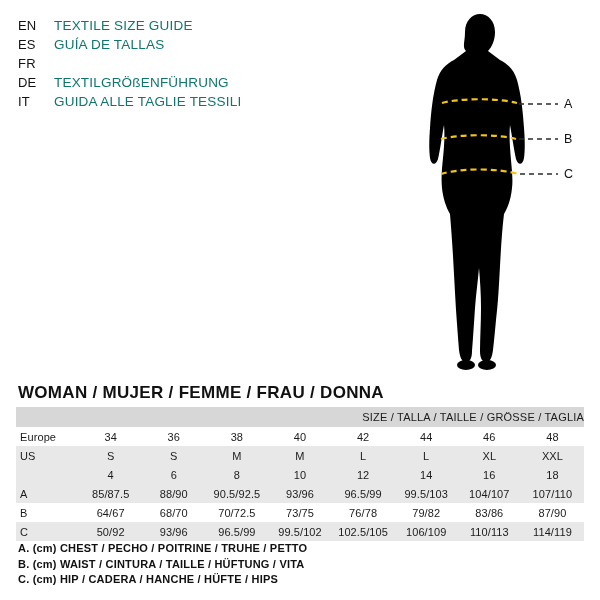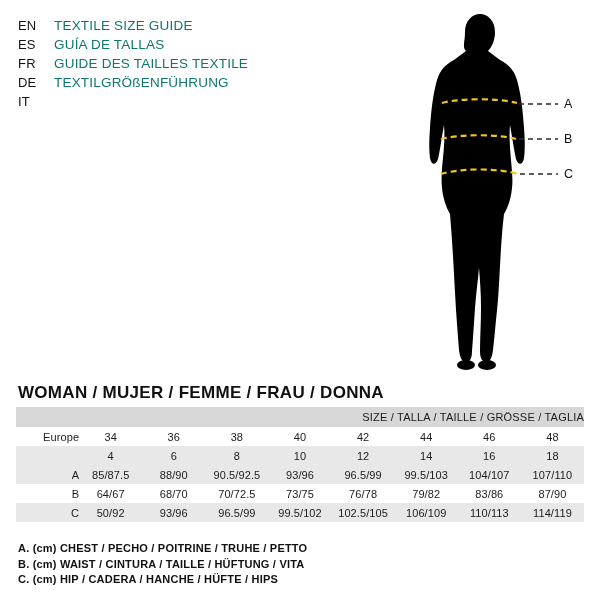--- a/index.html
+++ b/index.html
@@ -88,21 +88,21 @@
     font-size: 11px;
   }
   table.size-table td {
     padding: 2px 0 2px 0;
     height: 15px;
     text-align: center;
     color: #1b1b1b;
     letter-spacing: 0.1px;
   }
   table.size-table td.label {
-    text-align: right;
+    text-align: left;
     padding-left: 4px;
     width: 74px;
   }
   tr.head-row td {
     background: #d7d7d7;
     text-align: right;
     padding-left: 4px;
     font-size: 11px;
     letter-spacing: 0.2px;
     height: 16px;
@@ -138,28 +138,28 @@
     <div class="lang-row">
       <span class="lang-code">EN</span>
       <span class="lang-text">TEXTILE SIZE GUIDE</span>
     </div>
     <div class="lang-row">
       <span class="lang-code">ES</span>
       <span class="lang-text">GUÍA DE TALLAS</span>
     </div>
     <div class="lang-row">
       <span class="lang-code">FR</span>
-      <span class="lang-text">GUIDE DES TAILLES TEXTILE</span>
     </div>
     <div class="lang-row">
       <span class="lang-code">DE</span>
       <span class="lang-text">TEXTILGRÖßENFÜHRUNG</span>
     </div>
     <div class="lang-row">
       <span class="lang-code">IT</span>
+      <span class="lang-text">GUIDA ALLE TAGLIE TESSILI</span>
     </div>
   </div>
 
   <div class="figure-wrap">
     <svg class="figure-svg" width="210" height="365" viewBox="0 0 210 365">
 
       <path fill="#000000" d="
         M 85 24
         C 85 13, 92 6, 100 6
         C 108 6, 115 13, 115 24
@@ -235,20 +235,31 @@
           <td>34</td>
           <td>36</td>
           <td>38</td>
           <td>40</td>
           <td>42</td>
           <td>44</td>
           <td>46</td>
           <td>48</td>
         </tr>
         <tr class="shade">
+          <td class="label">US</td>
+          <td>S</td>
+          <td>S</td>
+          <td>M</td>
+          <td>M</td>
+          <td>L</td>
+          <td>L</td>
+          <td>XL</td>
+          <td>XXL</td>
+        </tr>
+        <tr class="shade">
           <td class="label"></td>
           <td>4</td>
           <td>6</td>
           <td>8</td>
           <td>10</td>
           <td>12</td>
           <td>14</td>
           <td>16</td>
           <td>18</td>
         </tr>

